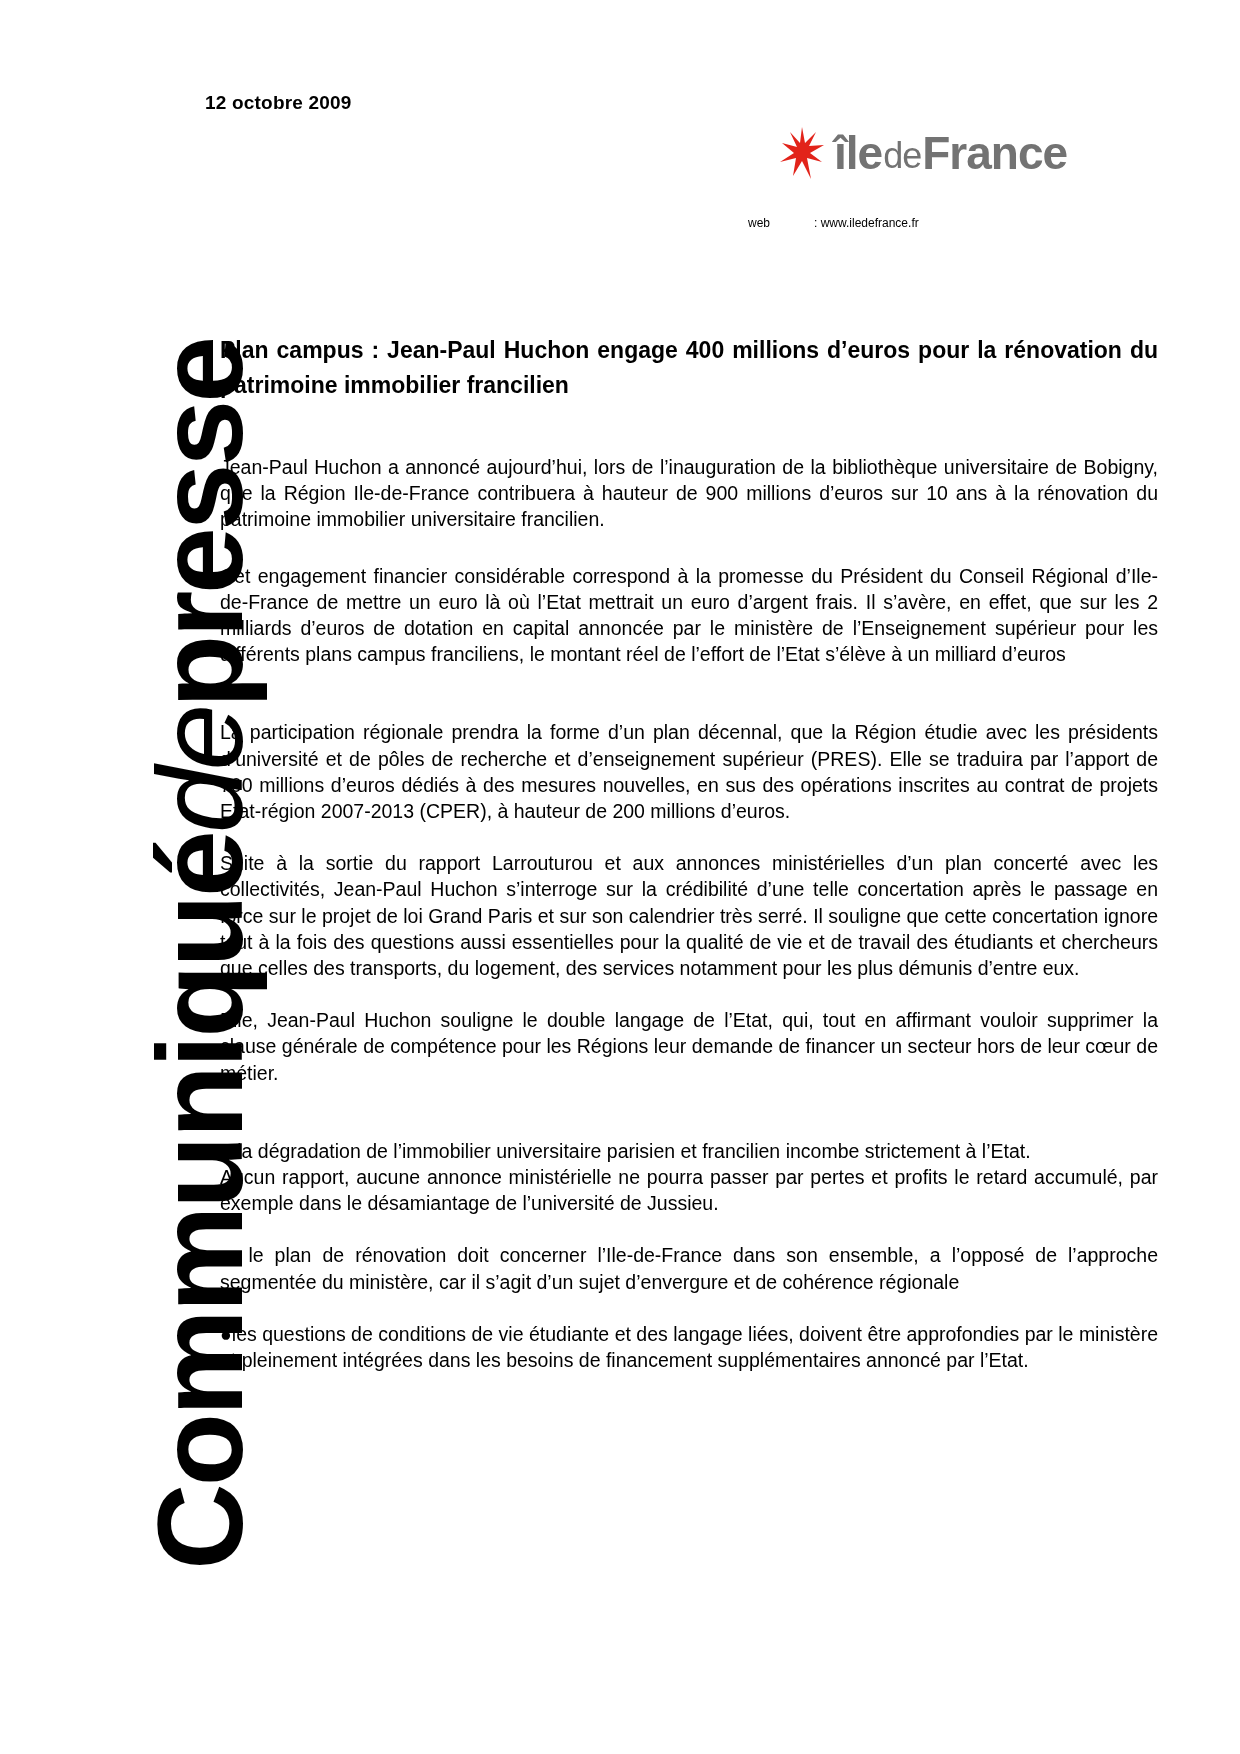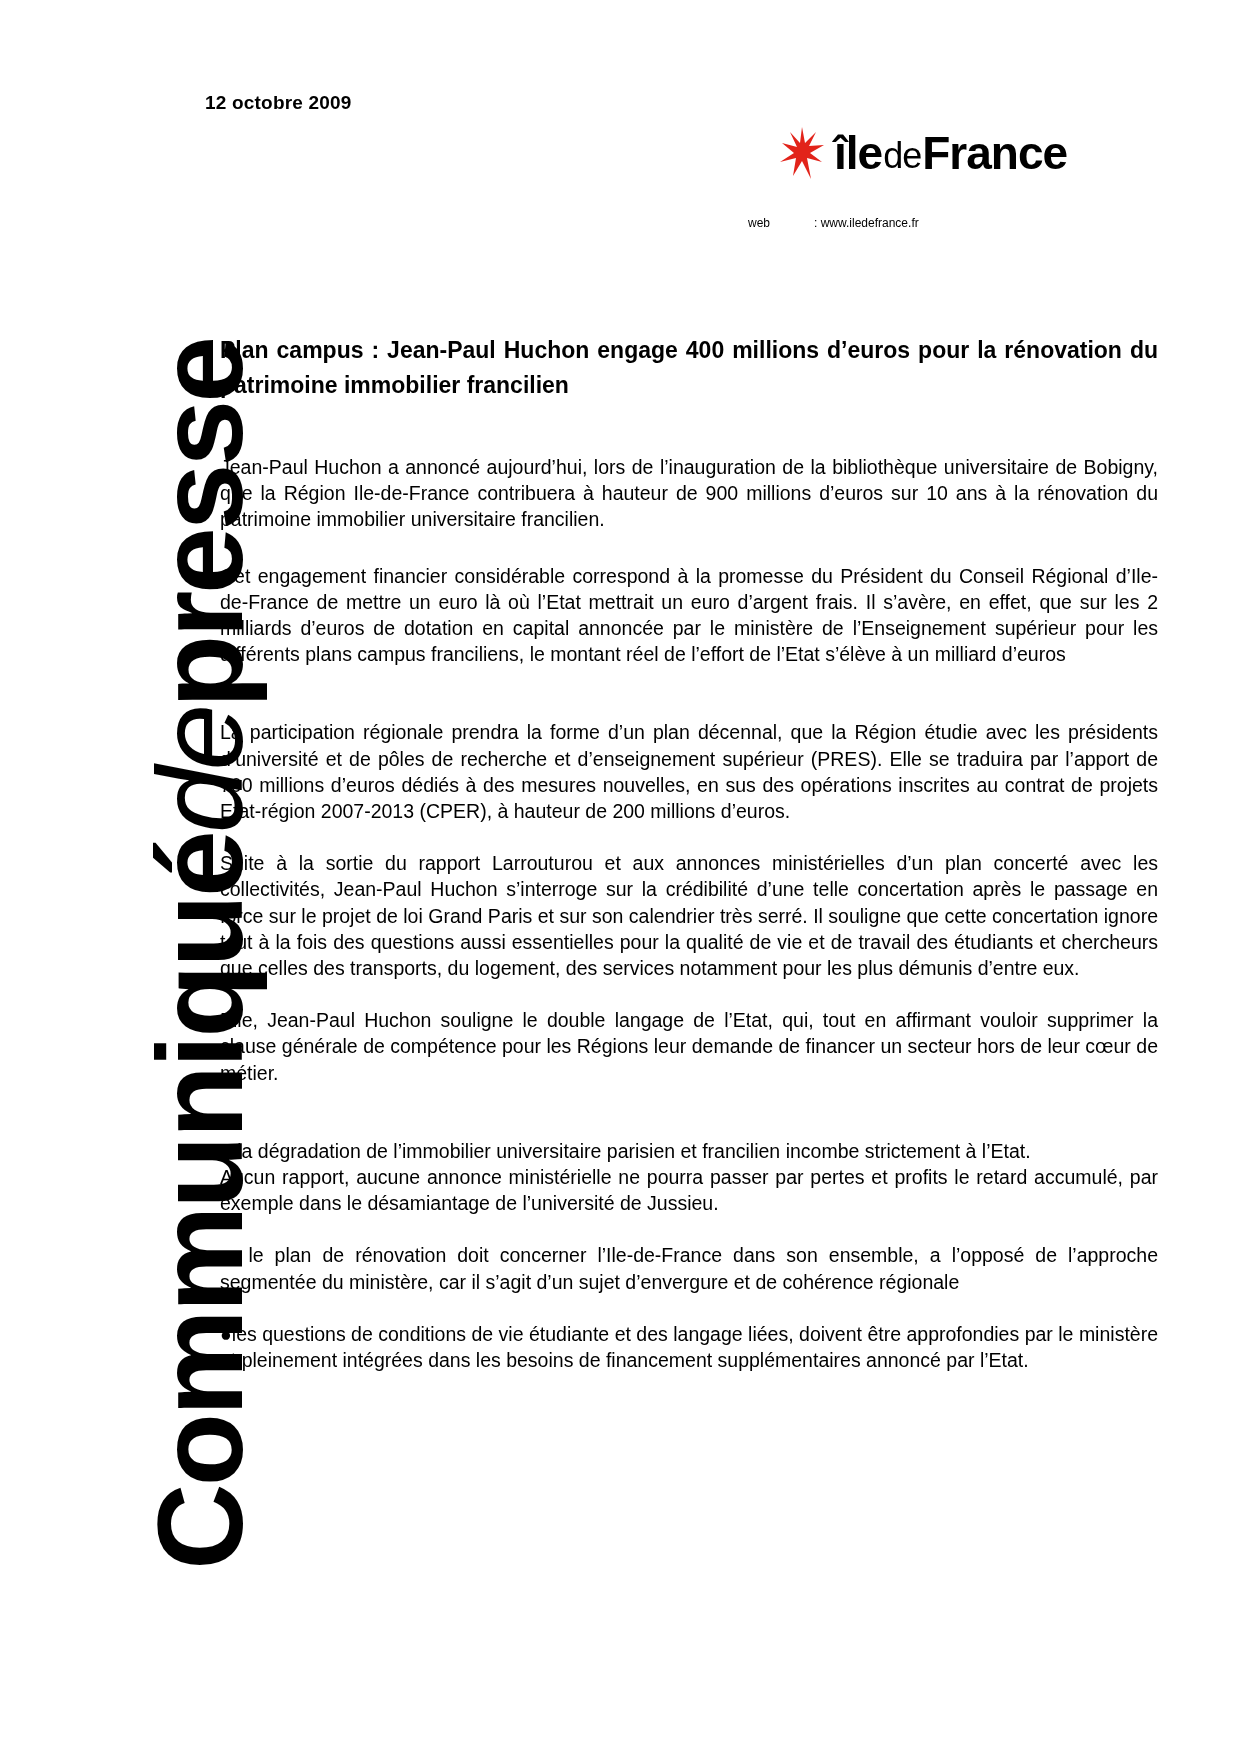--- a/index.html
+++ b/index.html
@@ -7,21 +7,21 @@
     .page { position: absolute; left: 0; top: 0; width: 1237px; height: 1754px; background: #fff; }
 
     .date {
       position: absolute; left: 205px; top: 92px;
       font-family: "Liberation Sans", sans-serif; font-weight: bold; font-size: 19px;
       letter-spacing: 0.2px;
     }
 
     .logo {
       position: absolute; left: 780px; top: 120px; height: 66px;
-      display: flex; align-items: center; color: #000000;
+      display: flex; align-items: center; color: #737373;
       font-family: "Liberation Sans", sans-serif;
     }
     .logo svg { width: 44px; height: 52px; margin-right: 10px; }
     .logo .l-ile { font-weight: bold; font-size: 46px; letter-spacing: -1px; }
     .logo .l-de { font-weight: normal; font-size: 36px; letter-spacing: -1px; margin: 0 1px; position: relative; top: 3px; }
     .logo .l-france { font-weight: bold; font-size: 46px; letter-spacing: -1px; }
 
     .web {
       position: absolute; left: 748px; top: 216px;
       font-family: "Liberation Sans", sans-serif; font-size: 12px;

